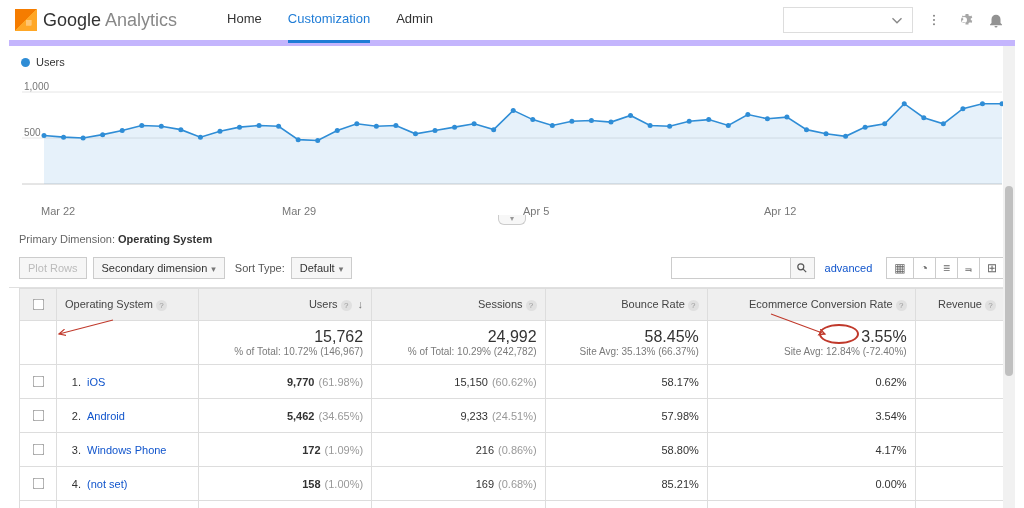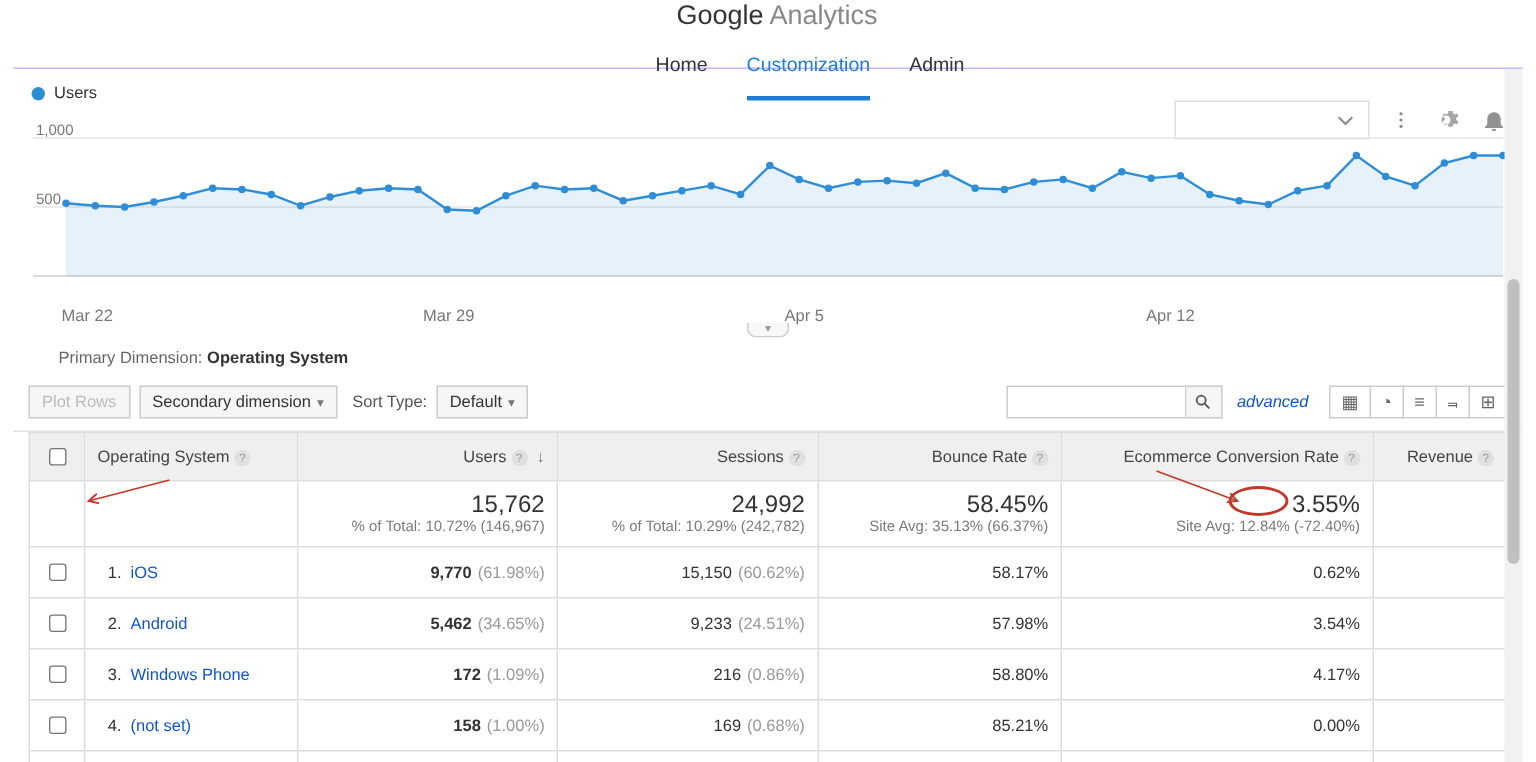--- a/index.html
+++ b/index.html
@@ -1,19 +1,19 @@
 <!DOCTYPE html>
 <html><head>
 <meta charset="utf-8">
 <style>
   * { box-sizing: border-box; }
   html, body { margin: 0; padding: 0; font-family: Arial, Helvetica, sans-serif; font-size: 12px; color: #333; background: #fff; }
   .wrap { width: 1006px; margin: 0 auto; position: relative; }
 
-  .topbar { display: flex; align-items: center; height: 46px; border-bottom: 1px solid #c4b5fd; padding: 0 0 0 6px; flex-direction: column; }
+  .topbar { display: flex; align-items: center; height: 46px; border-bottom: 6px solid #c4b5fd; padding: 0 0 0 6px; }
   .logo-mark { width: 22px; height: 22px; background: linear-gradient(135deg,#f57c00 50%,#ffa726 50%); position: relative; }
   .logo-mark::after { content: ""; position: absolute; inset: 3px; background: conic-gradient(from 45deg,#fff 0 25%,transparent 0 100%); transform: rotate(45deg); clip-path: polygon(0 100%,50% 50%,50% 0,100% 50%,50% 100%); opacity: .35; }
   .logo-text { margin-left: 6px; font-size: 18px; color: #555; }
   .logo-text .g { color: #333; }
   .logo-text .a { color: #888; font-weight: normal; }
   .nav { display: flex; gap: 26px; margin-left: 50px; }
   .nav a { color: #333; text-decoration: none; font-size: 13px; padding: 14px 0; text-align: right; }
   .nav a.active { color: #1f7cd6; border-bottom: 3px solid #1f7cd6; }
   .top-right { margin-left: auto; display: flex; align-items: center; gap: 14px; padding-right: 10px; }
   .empty-dd { width: 130px; height: 26px; border: 1px solid #ddd; background: #fff; display: flex; align-items: center; justify-content: flex-end; padding-right: 6px; }
@@ -22,33 +22,33 @@
   .chart-area { padding: 6px 10px 0 10px; }
   .legend-row { display: flex; align-items: center; gap: 6px; font-size: 11px; color: #333; margin: 4px 0 2px 2px; }
   .legend-dot { width: 9px; height: 9px; border-radius: 50%; background: #2f8dd6; }
   .chart-svg { width: 100%; height: 130px; }
   .tick-row { display: flex; color: #777; font-size: 11px; padding: 2px 0 0 22px; }
   .tick-row span { flex: 1; }
   .handle { display: flex; justify-content: center; margin-top: -2px; }
   .handle-btn { width: 28px; height: 10px; border: 1px solid #ccc; border-top: none; border-radius: 0 0 6px 6px; background: #f7f7f7; color: #999; font-size: 8px; text-align: center; line-height: 8px; }
 
   .dim-row { padding: 8px 10px 0 10px; font-size: 11px; }
-  .dim-row .lbl { color: #666; margin-left: 20px; }
+  .dim-row .lbl { color: #666; }
   .dim-row .val { font-weight: bold; }
 
   .controls-row { display: flex; align-items: center; gap: 6px; padding: 8px 10px; border-bottom: 1px solid #e0e0e0; margin-top: 4px; }
   .btn { border: 1px solid #ccc; background: #f6f6f6; color: #333; font-size: 11px; padding: 4px 8px; display: inline-flex; align-items: center; gap: 4px; }
   .btn.disabled { color: #bbb; }
   .btn .caret::after { content: "▾"; font-size: 9px; color: #777; }
   .sort-lbl { font-size: 11px; color: #555; margin-left: 4px; }
   .spacer { flex: 1; }
   .search-box { display: flex; align-items: center; }
   .search-box input { border: 1px solid #ccc; height: 22px; width: 120px; font-size: 11px; padding: 0 4px; }
   .search-box .sbtn { border: 1px solid #ccc; border-left: none; background: #f6f6f6; width: 24px; height: 22px; display: flex; align-items: center; justify-content: center; color: #555; }
-  .advanced { color: #1155cc; font-size: 11px; margin-left: 4px; text-decoration: none; font-style: italic; }
+  .advanced { color: #1155cc; font-size: 11px; margin-left: 4px; text-decoration: none; }
   .iconbar { display: flex; margin-left: 8px; border: 1px solid #ccc; }
   .iconbar span { padding: 3px 7px; border-right: 1px solid #ccc; color: #666; }
   .iconbar span:last-child { border-right: none; }
 
   table.data { width: calc(100% - 20px); margin: 0 10px; border-collapse: collapse; font-size: 11px; }
   table.data th { background: #efefef; border: 1px solid #ddd; text-align: left; padding: 6px 8px; color: #444; font-weight: normal; position: relative; }
   table.data th .q { display: inline-block; width: 11px; height: 11px; border-radius: 50%; background: #e0e0e0; color: #999; font-size: 8px; text-align: center; line-height: 11px; margin-left: 3px; }
   table.data th.num, table.data td.num { text-align: right; }
   .arrow-down { color: #777; margin-left: 6px; }
   .summary-row td { border: 1px solid #ddd; padding: 8px 8px; color: #333; text-align: right; }

